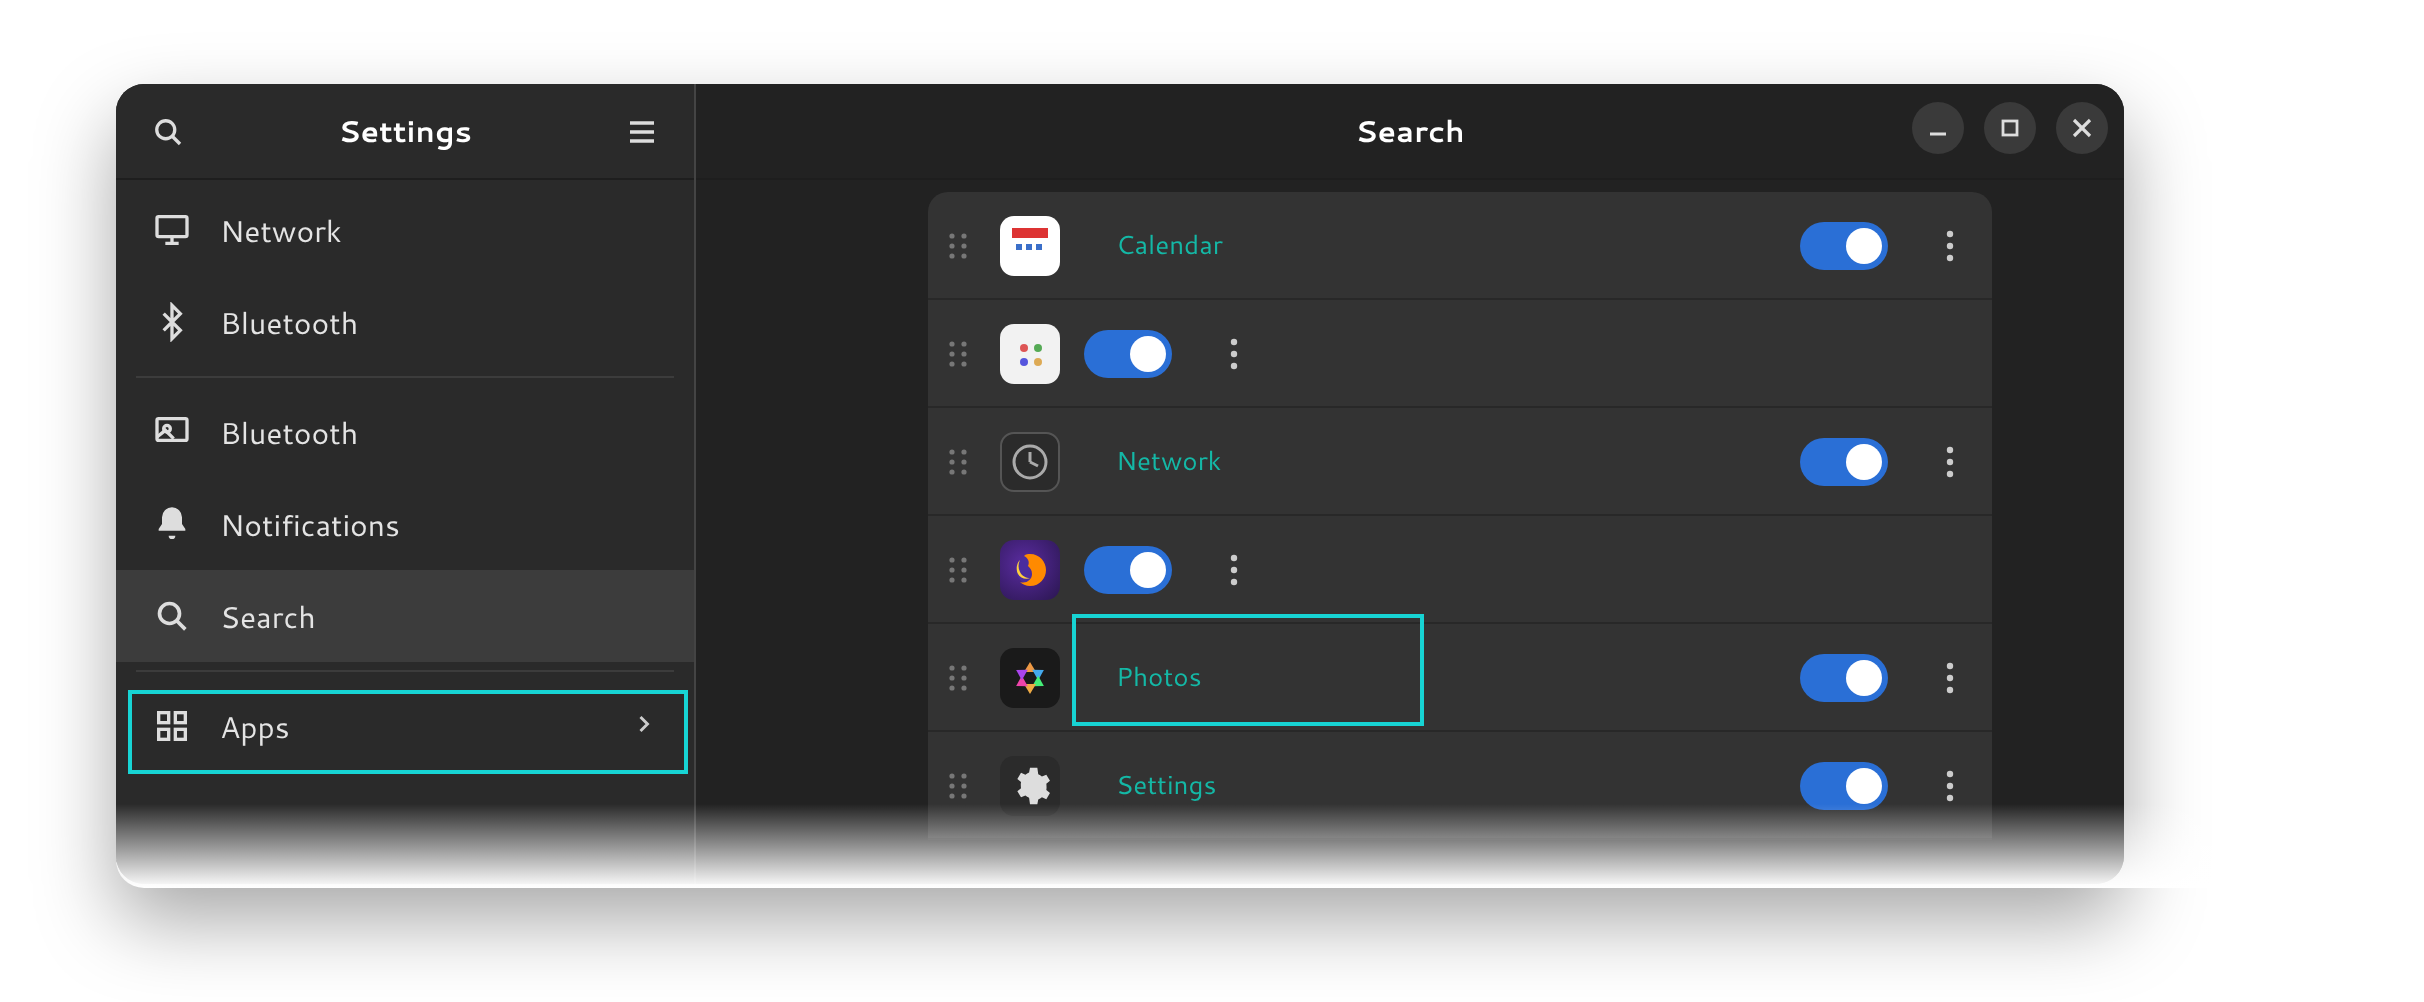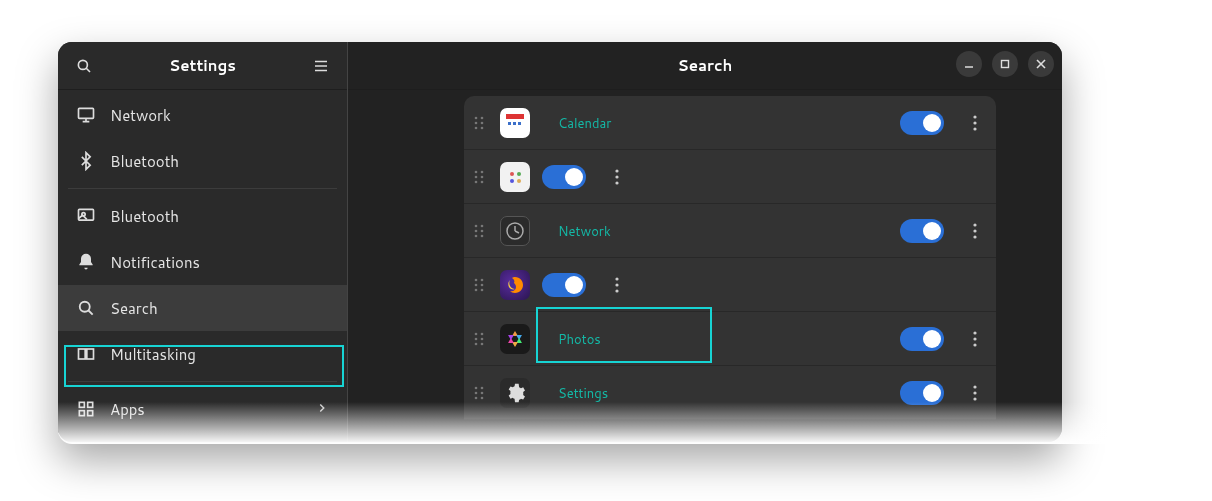--- a/index.html
+++ b/index.html
@@ -107,29 +107,20 @@
       </div>
       <div class="sb-item selected">
         <span class="ic">
             <svg viewBox="0 0 24 24" fill="none" stroke="currentColor" stroke-width="2.2">
               <circle cx="10.5" cy="10.5" r="6"></circle>
               <line x1="20" y1="20" x2="15" y2="15"></line>
             </svg>
           </span>
         <span>Search</span>
       </div>
-      <div class="sb-item">
-        <span class="ic">
-            <svg viewBox="0 0 24 24" fill="none" stroke="currentColor" stroke-width="2">
-              <rect x="3" y="6" width="8" height="12"></rect>
-              <rect x="13" y="6" width="8" height="12"></rect>
-            </svg>
-          </span>
-        <span>Multitasking</span>
-      </div>
       <div class="sb-sep"></div>
       <div class="sb-item">
         <span class="ic">
             <svg viewBox="0 0 24 24" fill="none" stroke="currentColor" stroke-width="2">
               <rect x="4" y="4" width="6" height="6"></rect>
               <rect x="14" y="4" width="6" height="6"></rect>
               <rect x="4" y="14" width="6" height="6"></rect>
               <rect x="14" y="14" width="6" height="6"></rect>
             </svg>
           </span>

